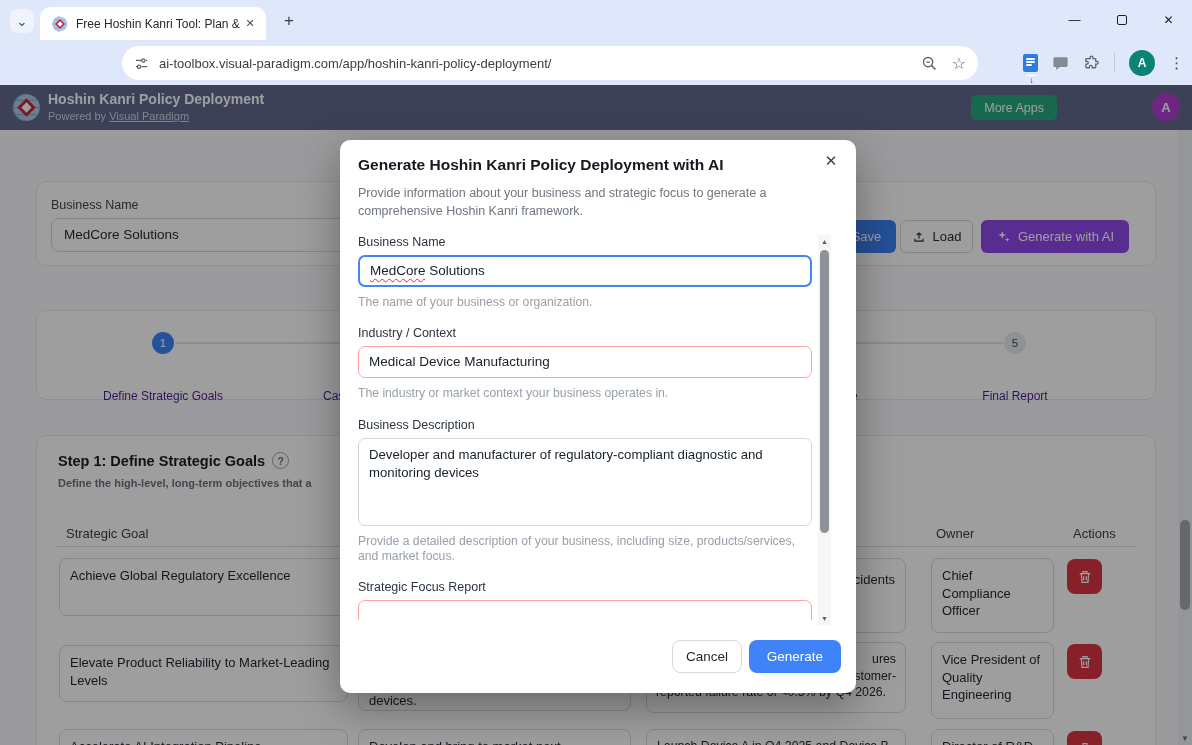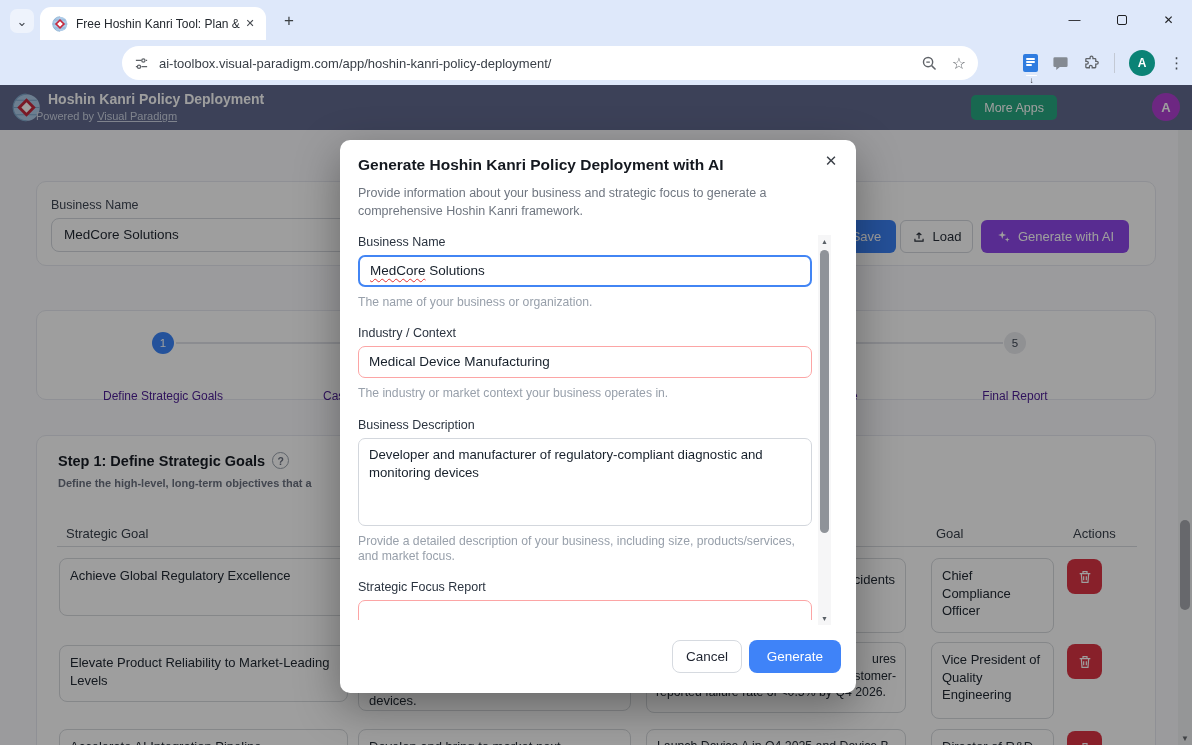--- a/index.html
+++ b/index.html
@@ -29,21 +29,21 @@
   .sep { width:1px; height:20px; background:#c3c9d4; }
   .avatar-teal { width:26px; height:26px; border-radius:50%; background:#0b8376; color:#fff; font-size:12px; font-weight:bold; display:flex; align-items:center; justify-content:center; }
   .kebab { font-size:15px; color:#41464d; }
 
   
   .page { position:relative; height:660px; background:#fbfbfd; overflow:hidden; }
 
   .app-header { position:absolute; left:0; top:0; right:0; height:45px; background:#616a8e; z-index:1; }
   .app-logo { position:absolute; left:12px; top:8px; width:29px; height:29px; }
   .app-title { position:absolute; left:48px; top:6px; font-size:14px; font-weight:bold; color:#fff; }
-  .app-sub { position:absolute; left:36px; top:25px; font-size:11px; color:#ced4e4; }
+  .app-sub { position:absolute; left:48px; top:25px; font-size:11px; color:#ced4e4; }
   .app-sub u { text-decoration:underline; }
   .more-apps { position:absolute; right:135px; top:10px; height:25px; padding:0 13px; background:#28a981; border-radius:5px; color:#fff; font-size:12.5px; display:flex; align-items:center; }
   .avatar-purple { position:absolute; right:12px; top:8px; width:28px; height:28px; border-radius:50%; background:#b140d2; color:#fff; font-size:13px; font-weight:bold; display:flex; align-items:center; justify-content:center; }
 
   .card { position:absolute; background:#fff; border:1px solid #e7e9f0; border-radius:10px; }
   .top-card { left:36px; top:96px; width:1120px; height:85px; }
   .bn-label { position:absolute; left:14px; top:16px; font-size:12.5px; color:#3f4754; }
   .bn-input { position:absolute; left:14px; top:36px; width:610px; height:34px; border:1px solid #d3d7dd; border-radius:8px; background:#fff; font-size:13.5px; color:#1f2630; line-height:32px; padding:0 12px; }
   .btn { display:flex; align-items:center; justify-content:center; gap:7px; border-radius:6px; font-size:13px; }
   .btn-save { position:absolute; left:800px; top:38px; width:59px; height:33px; background:#3b82f6; color:#fff; }
@@ -199,21 +199,21 @@
   </section>
 
   <section class="card step1-card">
     <div class="s1-head">
       <span>Step 1: Define Strategic Goals</span>
       <span class="help-circ">?</span>
     </div>
     <div class="s1-desc">Define the high-level, long-term objectives that a</div>
 
     <div class="th" style="left:29px;">Strategic Goal</div>
-    <div class="th" style="left:899px;">Goal</div>
+    <div class="th" style="left:899px;">Owner</div>
     <div class="th" style="left:1036px;">Actions</div>
     <div class="t-divider"></div>
 
     <div class="cell" style="left:22px;top:122px;width:289px;height:58px;">Achieve Global Regulatory Excellence</div>
     <div class="cell" style="left:609px;top:122px;width:260px;height:75px;">
         <div class="ra" style="margin-top:4px;">cidents</div>
       </div>
     <div class="cell" style="left:894px;top:122px;width:123px;height:75px;">Chief Compliance Officer</div>
     <div class="trash" style="left:1030px;top:123px;">
       <svg width="16" height="16" viewBox="0 0 24 24" fill="none" stroke="#fff" stroke-width="1.8">

